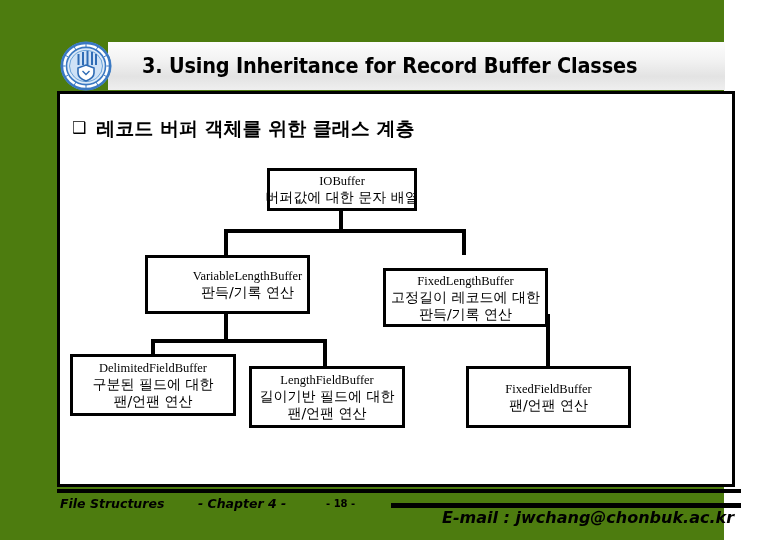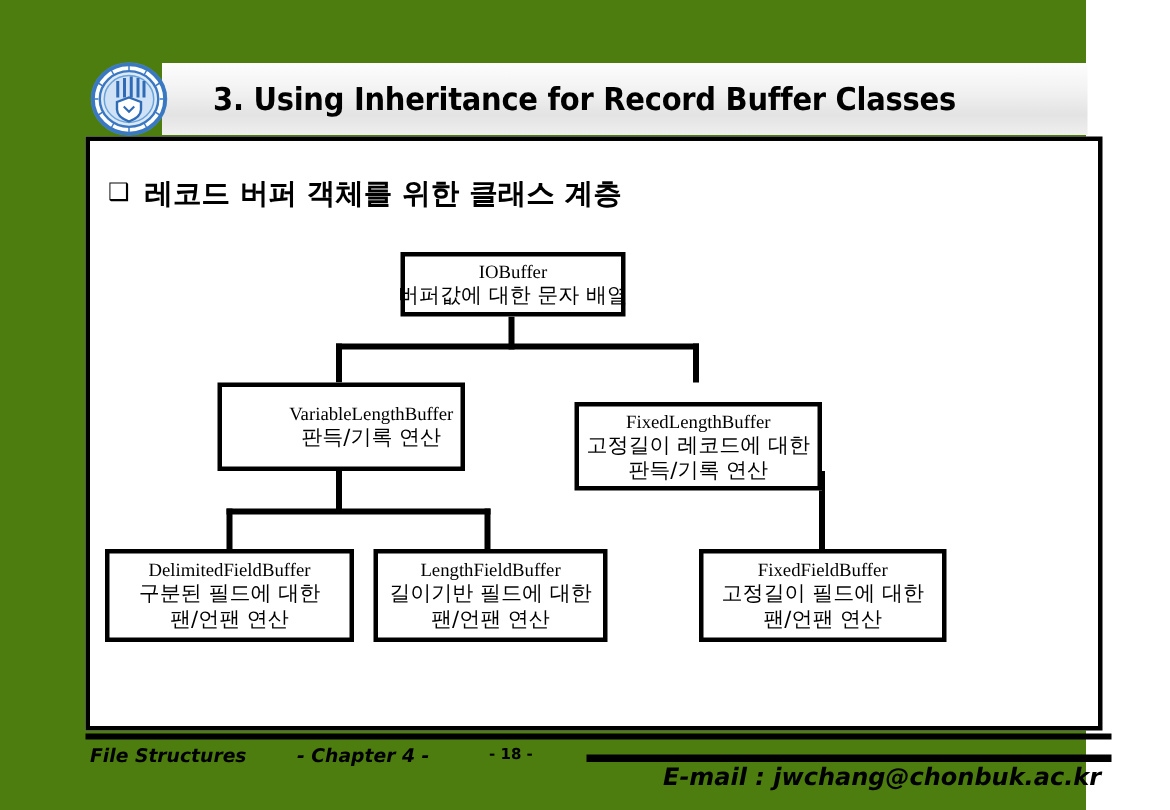--- a/index.html
+++ b/index.html
@@ -131,21 +131,21 @@
     font-size: 14px;
     color: #000000;
     line-height: 17px;
     white-space: nowrap;
   }
 
   
   #node-iobuffer        { left: 267px; top: 168px; width: 150px; height: 43px; }
   #node-varlen          { left: 145px; top: 255px; width: 165px; height: 59px; padding-left: 40px; }
   #node-fixedlen        { left: 383px; top: 255px; width: 165px; height: 59px; margin-top: 13px; }
-  #node-delimfield      { left: 70px;  top: 366px; width: 166px; height: 62px; }
+  #node-delimfield      { left: 70px;  top: 354px; width: 166px; height: 62px; }
   #node-lenfield        { left: 249px; top: 366px; width: 156px; height: 62px; }
   #node-fixedfield      { left: 466px; top: 366px; width: 165px; height: 62px; }
 
   
   .ln { position: absolute; background: #000000; }
 
   
   .footer-rule {
     position: absolute;
     left: 57px;
@@ -300,21 +300,20 @@
     </div>
 
     <div class="node" id="node-lenfield">
       <div class="en">LengthFieldBuffer</div>
       <div class="ko">길이기반 필드에 대한</div>
       <div class="ko">팬/언팬 연산</div>
     </div>
 
     <div class="node" id="node-fixedfield">
       <div class="en">FixedFieldBuffer</div>
-      <div class="ko">고정길이 필드에 대한</div>
       <div class="ko">팬/언팬 연산</div>
     </div>
 
   </div>
 
   <div class="footer-rule"></div>
   <div class="footer-left">File Structures</div>
   <div class="footer-chapter">- Chapter 4 -</div>
   <div class="footer-page">- 18 -</div>
   <div class="footer-bar"></div>

